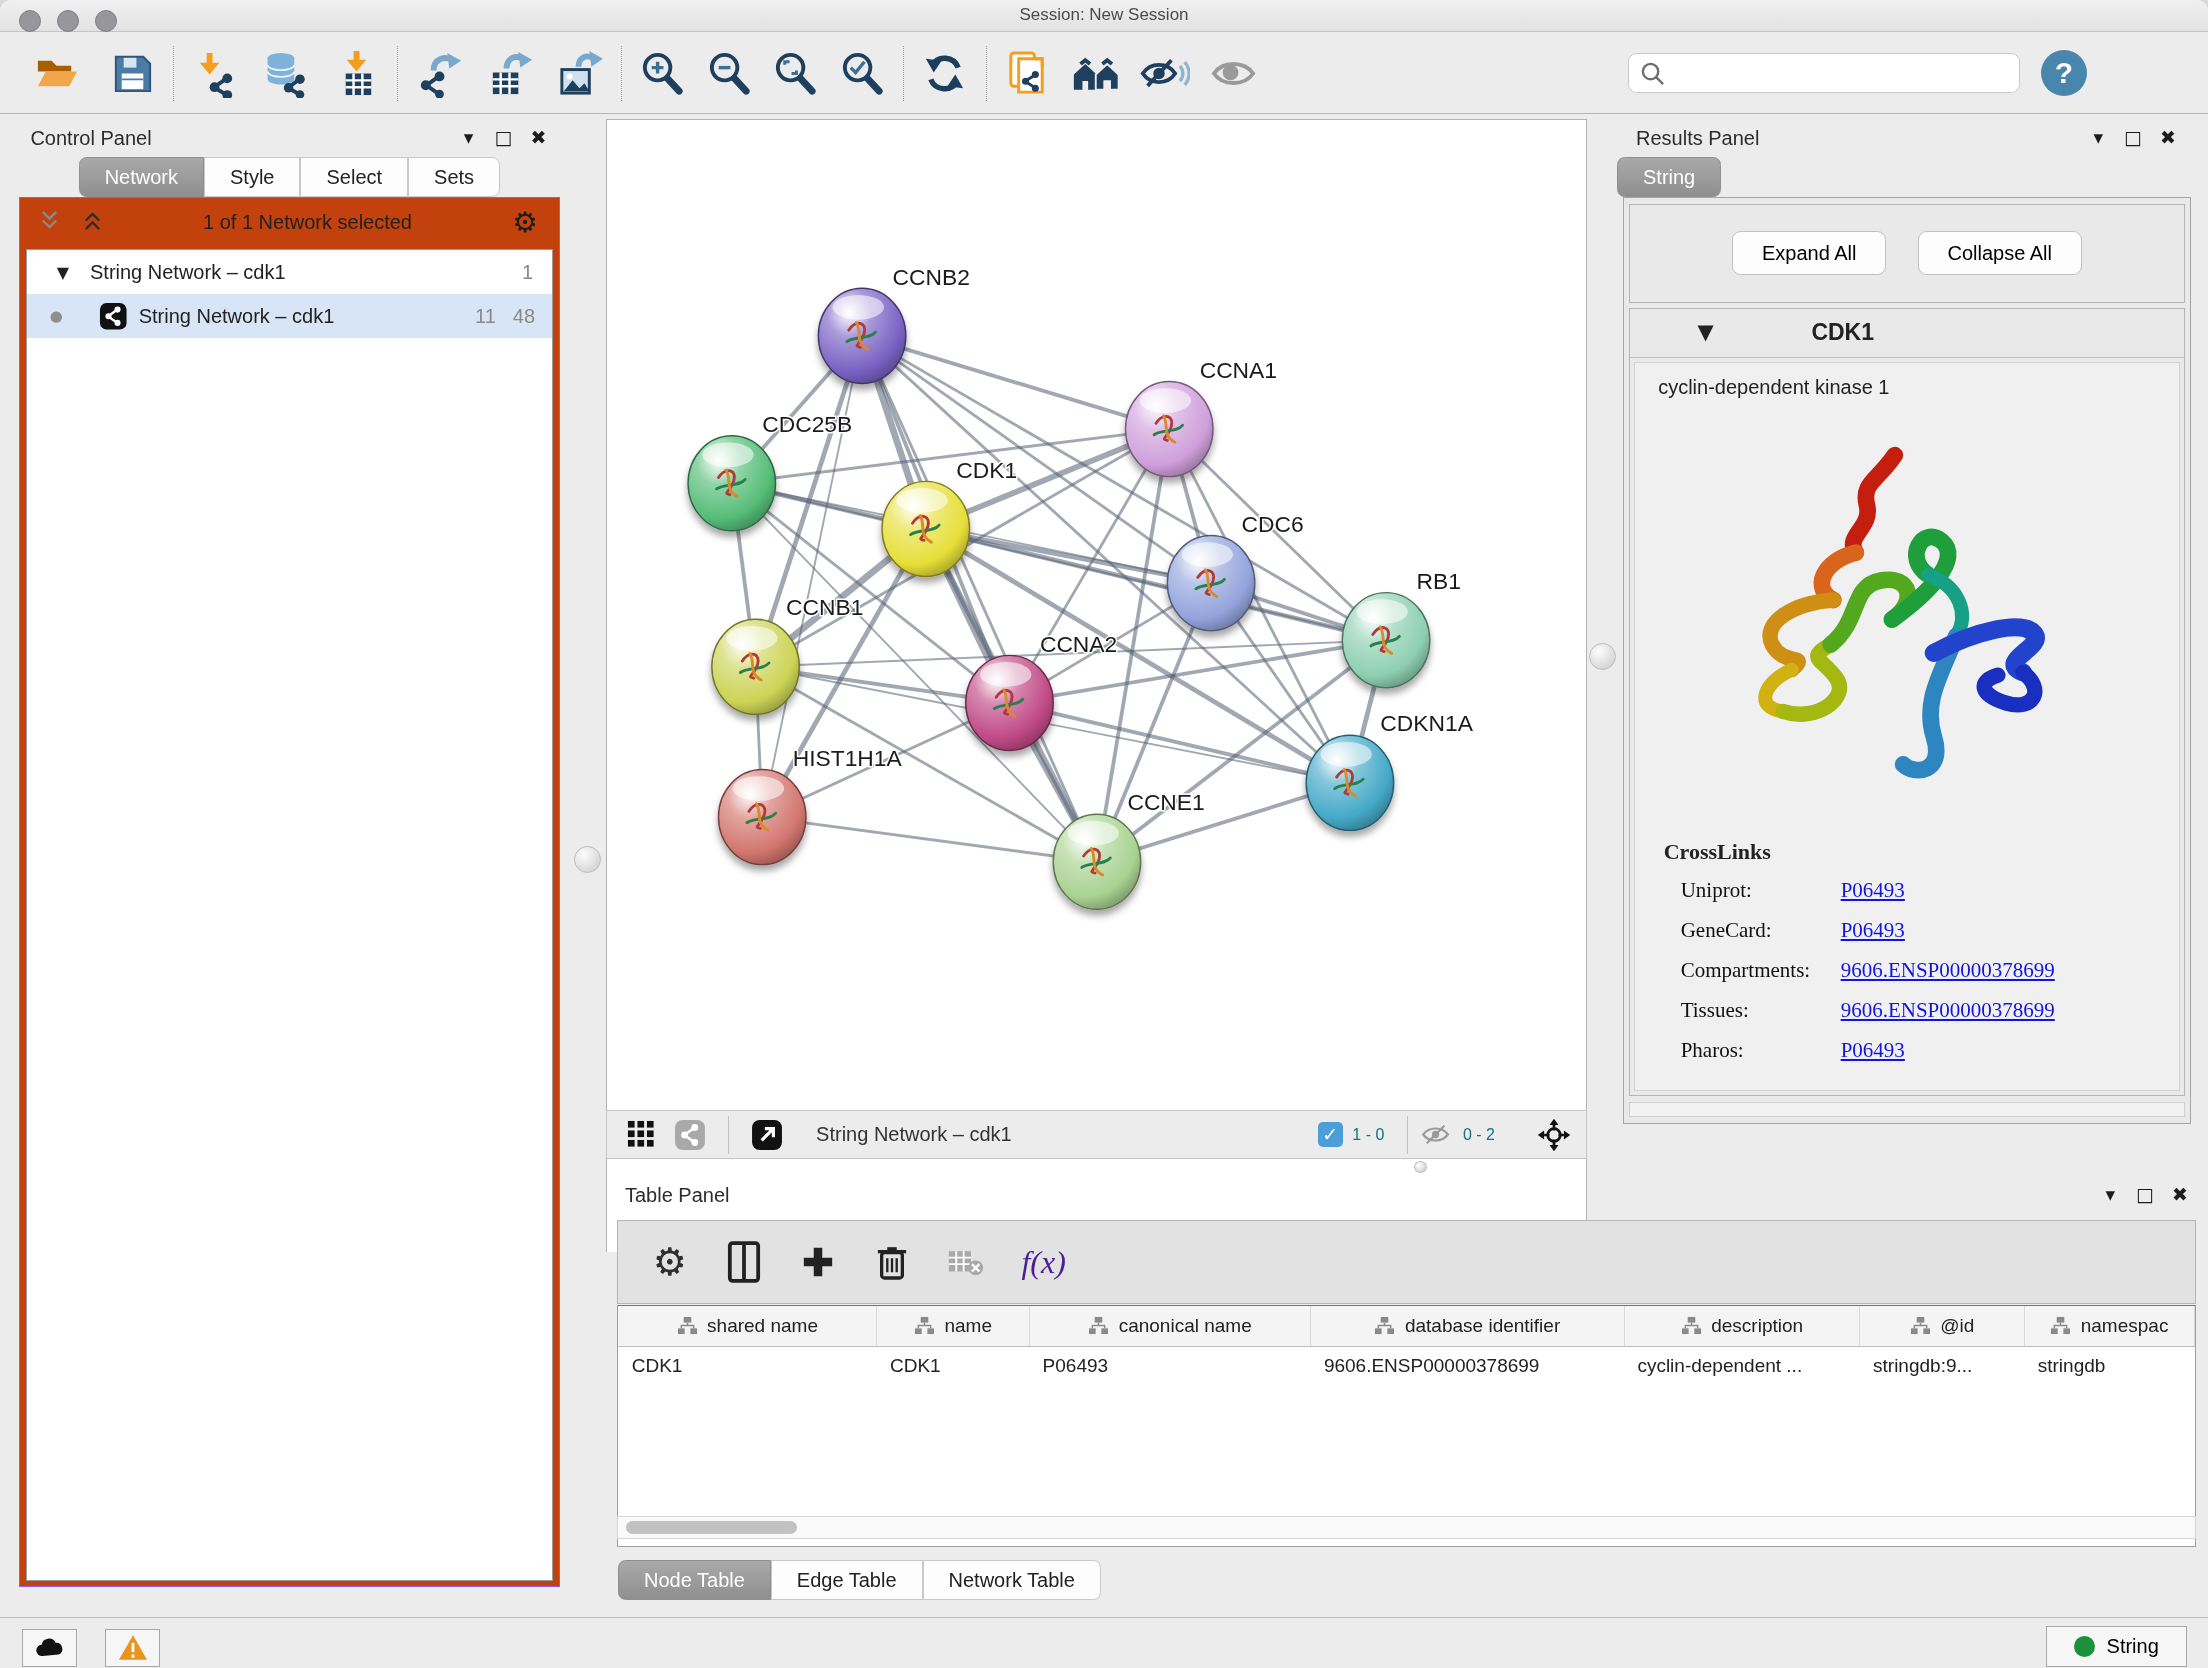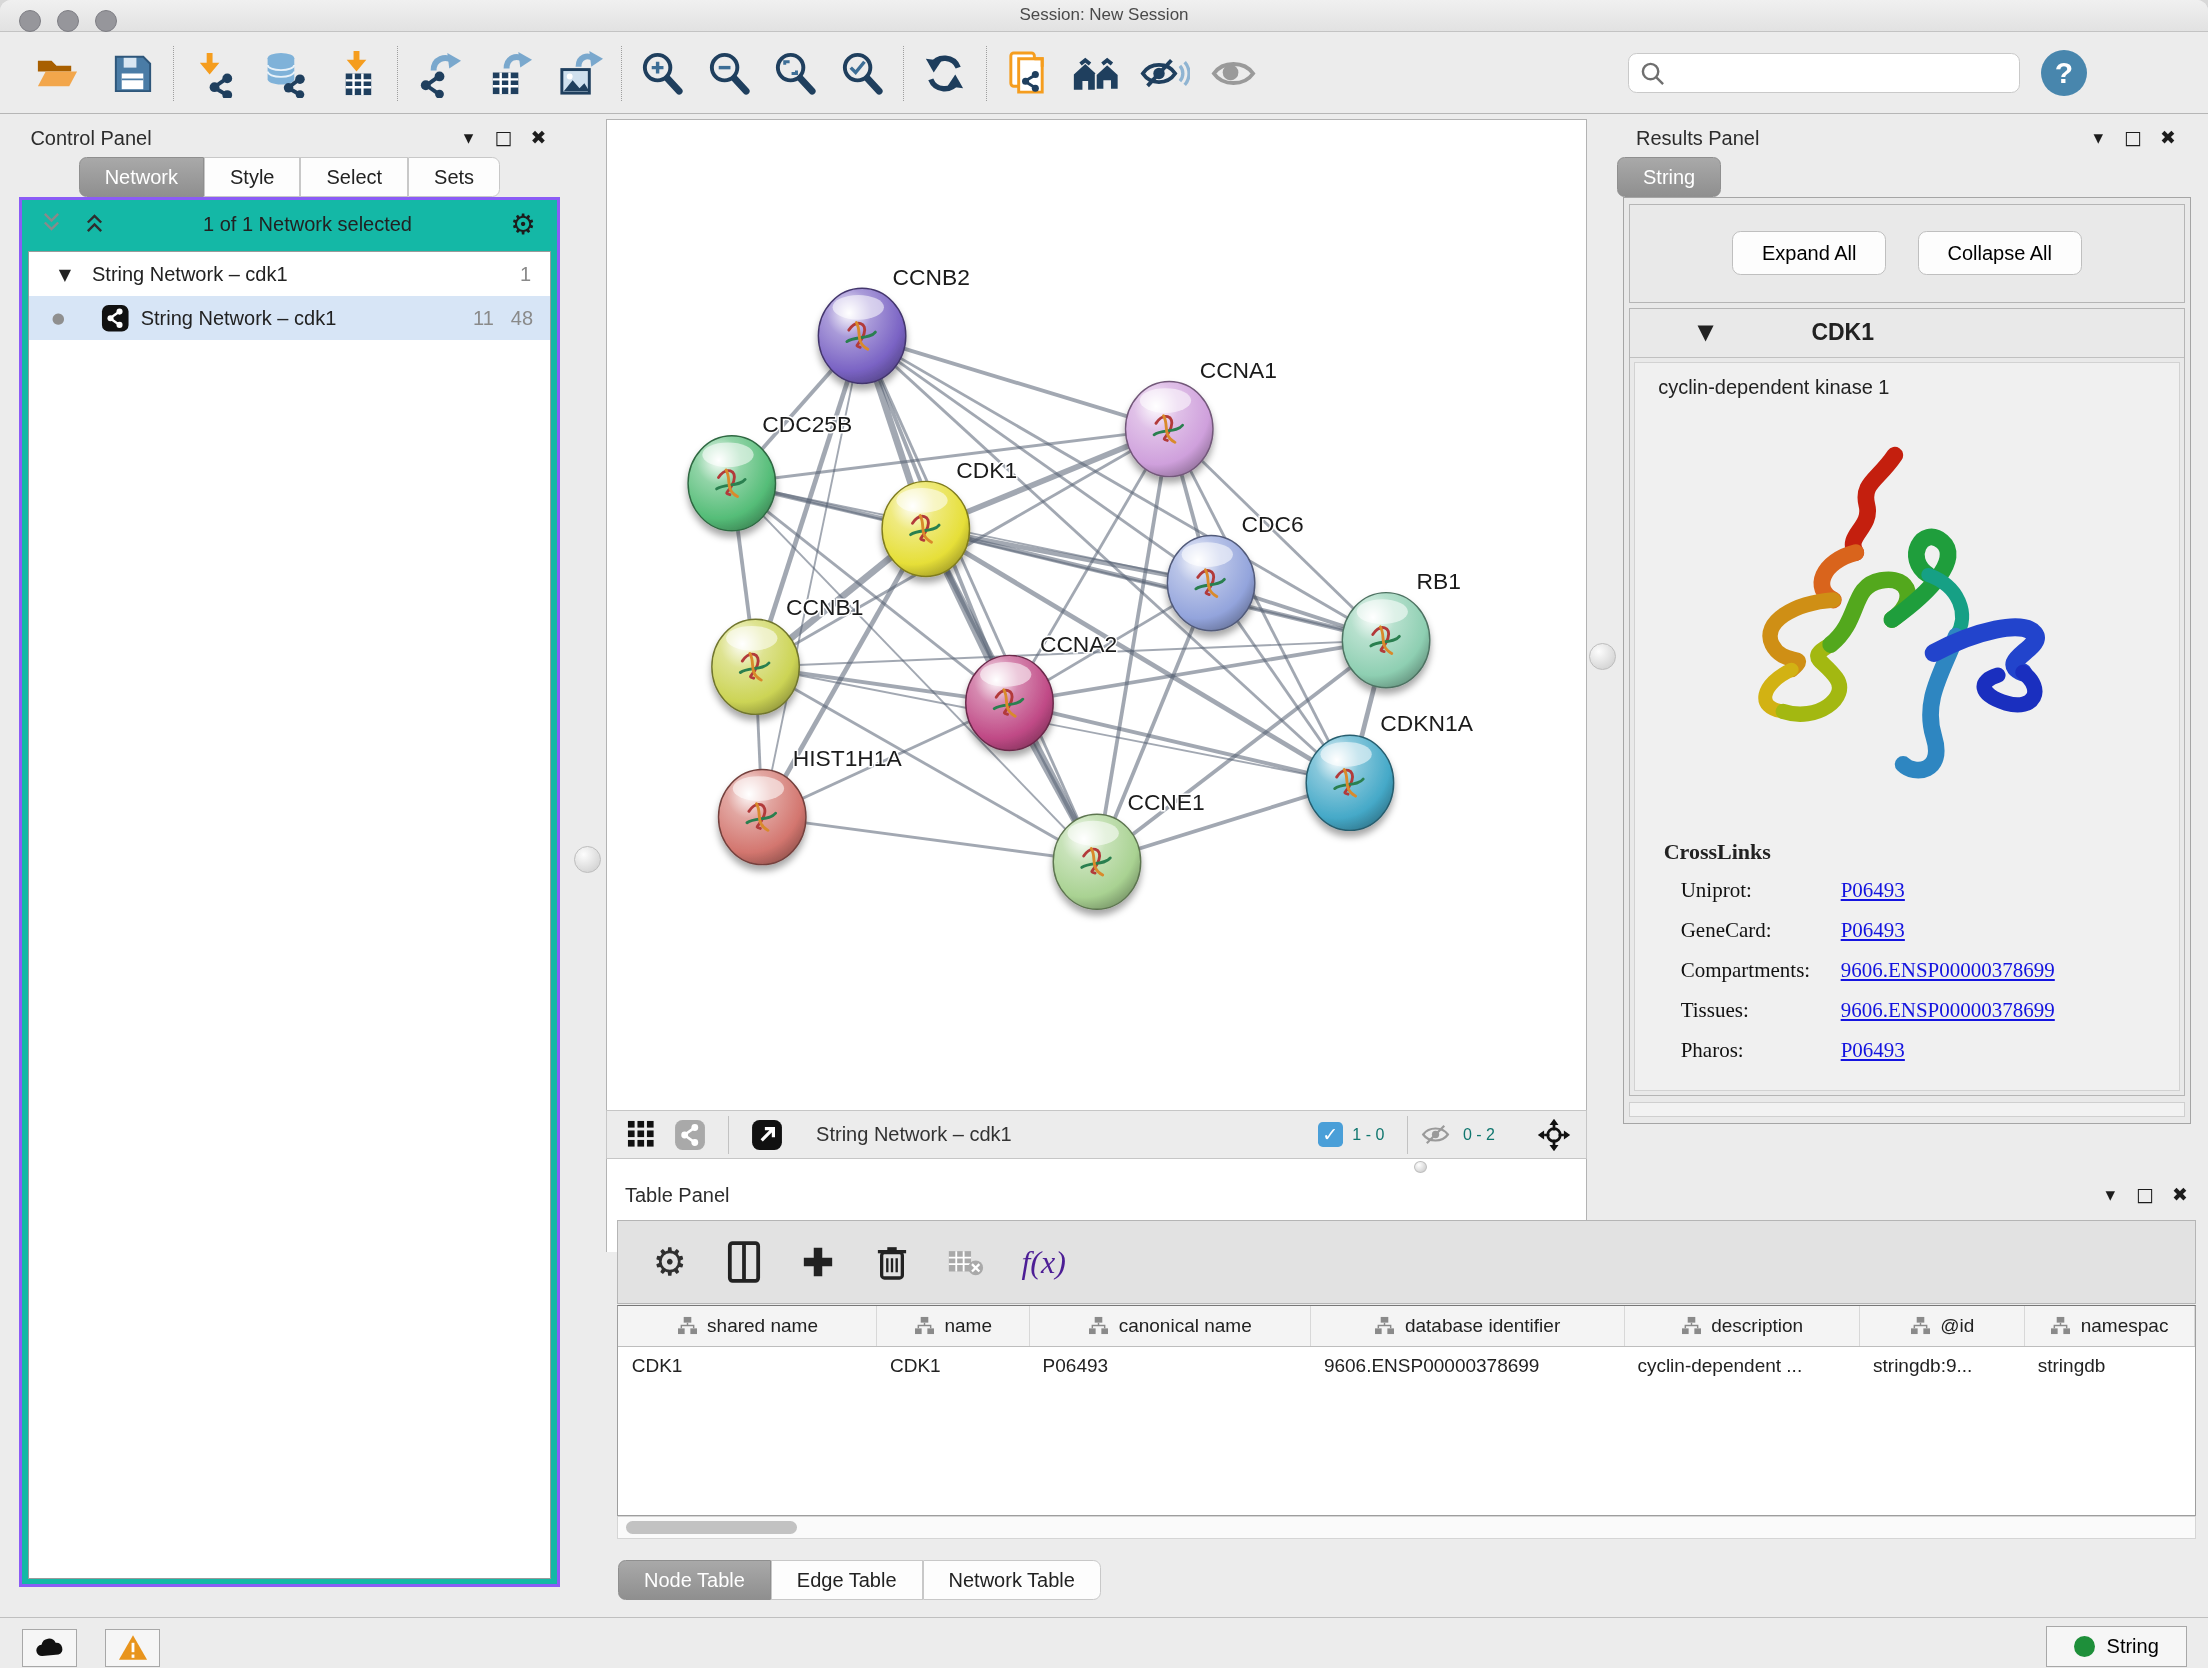--- a/index.html
+++ b/index.html
@@ -31,21 +31,21 @@
   .panel-head .ph-title{position:absolute;left:19px;top:7.6px;}
   .ph-ctl{position:absolute;top:5.7px;font-size:19px;color:#1c1c1c;background:none;border:none;}
   .tabbtn{height:40px;padding:0 25px;font-size:20px;border:1px solid #c8c8c8;background:#fdfdfd;color:#222;}
   .tabbtn:first-child{border-radius:7.6px 0 0 7.6px;}
   .tabbtn:last-child{border-radius:0 7.6px 7.6px 0;}
   .tabbtn.active{background:linear-gradient(#a9a9a9,#8f8f8f);color:#fff;border-color:#8f8f8f;}
   
   #control-panel{position:absolute;left:11.4px;top:119px;width:556px;height:1472px;}
   #cp-tabs{position:absolute;left:0;right:0;top:38px;display:flex;justify-content:center;}
   #cp-inner{position:absolute;left:7.6px;right:7.6px;top:78px;bottom:3.8px;
-    border:3px solid #8b5cf6;background:#14b8a6;}
+    border:1px solid #8b5cf6;background:#c2410c;}
   #cp-bar{position:absolute;left:0;right:0;top:0;height:49px;display:flex;align-items:center;}
   #cp-status{flex:1;text-align:center;font-size:20px;color:#222;}
   #cp-tree{position:absolute;left:5.7px;right:5.7px;top:51px;bottom:5.7px;background:#fff;
     border:1px solid #9a9a9a;overflow:hidden;}
   .tree-row{position:relative;height:44px;display:flex;align-items:center;font-size:20px;}
   .tree-row.selected{background:#d7e5f6;}
   .tree-num{color:#8a8a8a;margin-left:17px;}
   
   .split-knob{position:absolute;width:27px;height:27px;border-radius:50%;
     background:radial-gradient(circle at 35% 30%,#fdfdfd,#c9c9c9);border:1px solid #bdbdbd;}
@@ -88,21 +88,21 @@
   .cl-link{color:#1414e0;text-decoration:underline;}
   #rp-hscroll{position:absolute;left:5.7px;right:5.7px;bottom:5.7px;height:15px;background:#f2f2f2;
     border:1px solid #cfcfcf;}
   
   #table-panel{position:absolute;left:606px;top:1176px;width:1603px;height:441px;}
   #tp-toolbar{position:absolute;left:11.4px;right:13.3px;top:44px;height:84px;background:#e2e2e2;
     border:1px solid #b5b5b5;display:flex;align-items:center;gap:25px;padding-left:27px;}
   .tpi{background:none;border:none;width:49px;height:49px;display:flex;align-items:center;justify-content:center;}
   #fx-btn{font-family:"Liberation Serif","DejaVu Serif",serif;font-style:italic;
     font-size:32px;color:#4c1d95;background:none;border:none;}
-  #tp-table{position:absolute;left:11.4px;right:13.3px;top:129px;height:211px;background:#fff;
+  #tp-table{position:absolute;left:11.4px;right:13.3px;top:129px;height:242px;background:#fff;
     border:1px solid #9e9e9e;border-top:1.9px solid #777;overflow:hidden;}
   #tp-table table{border-collapse:collapse;width:100%;font-size:19px;}
   #tp-table th{height:40px;background:#f4f4f4;font-weight:normal;border-right:1px solid #d8d8d8;
     border-bottom:1px solid #bdbdbd;white-space:nowrap;overflow:hidden;}
   #tp-table td{height:40px;padding-left:13.3px;white-space:nowrap;overflow:hidden;}
   .thwrap{display:flex;align-items:center;justify-content:center;gap:9.5px;}
   #tp-hscroll{position:absolute;left:11.4px;right:13.3px;top:340px;height:23px;background:#fafafa;
     border:1px solid #d5d5d5;}
   #tp-thumb{position:absolute;left:7.6px;top:3.8px;width:171px;height:13.3px;border-radius:6.7px;background:#c2c2c2;}
   #tp-tabs{position:absolute;left:12px;right:0;top:384px;display:flex;justify-content:flex-start;}

